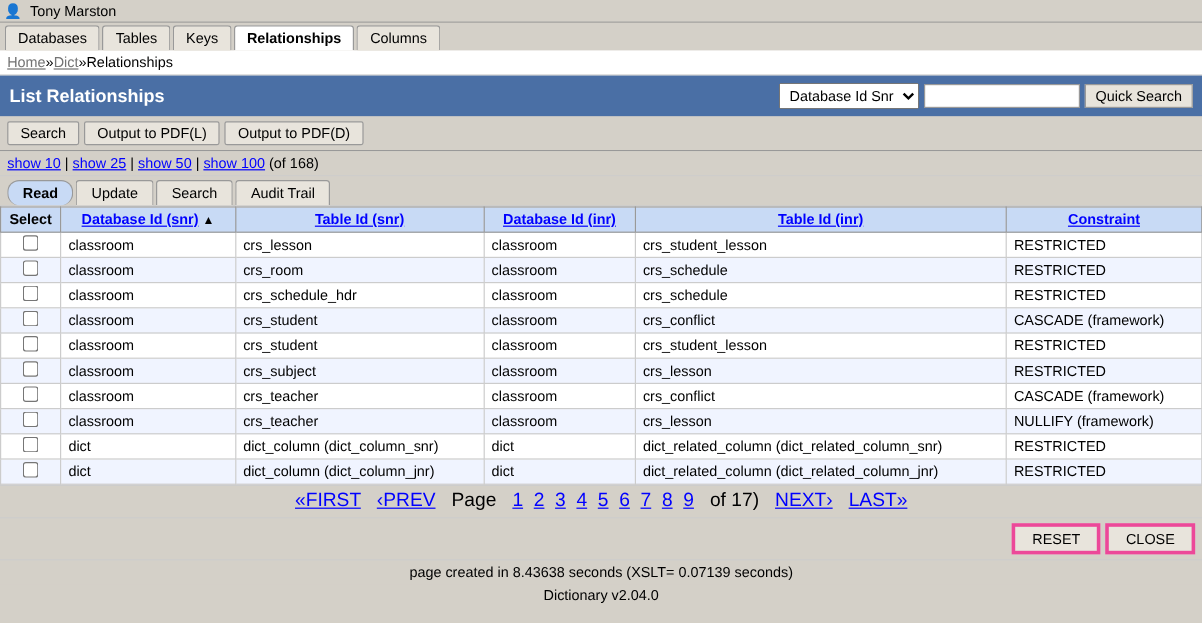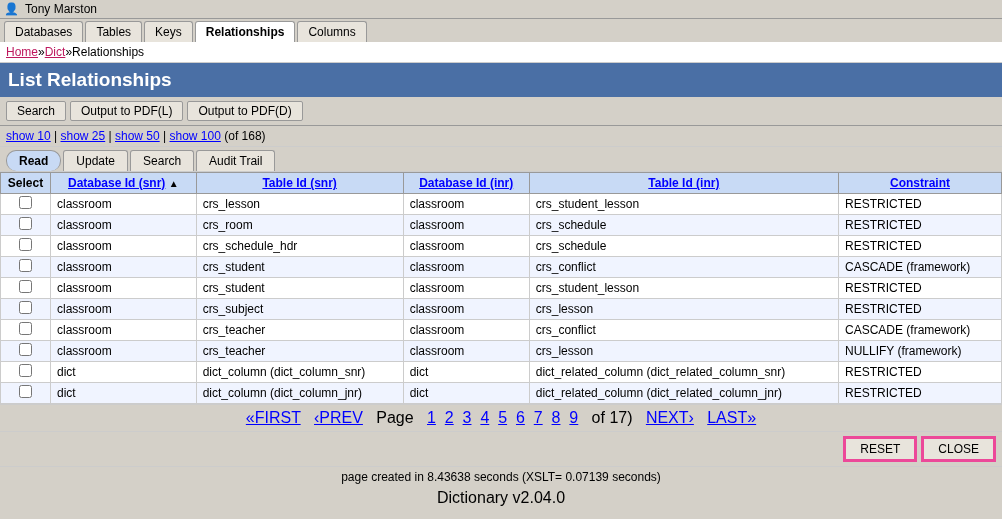--- a/index.html
+++ b/index.html
@@ -12,25 +12,25 @@
     #top-bar-right a, #top-bar-right span { color: #00f; text-decoration: underline; cursor: pointer; }
     #top-bar-right .sep { color: #000; text-decoration: none; }
 
     
     #nav-tabs { background: #d4d0c8; padding: 2px 4px 0; display: flex; gap: 2px; }
     .nav-tab { padding: 3px 10px; border: 1px solid #999; border-bottom: none; border-radius: 3px 3px 0 0; background: #e8e4dc; cursor: pointer; font-size: 12px; }
     .nav-tab.active { background: #fff; font-weight: bold; }
 
     
     #breadcrumb { background: #fff; padding: 3px 6px; font-size: 12px; border-bottom: 1px solid #ccc; }
-    #breadcrumb a { color: #be185d; text-decoration: underline; }
+    #breadcrumb a { color: #737373; text-decoration: underline; }
 
     
     #list-header { background: #4a6fa5; color: #fff; padding: 6px 8px; display: flex; align-items: center; justify-content: space-between; }
-    #list-header h2 { font-size: 19px; font-weight: bold; }
+    #list-header h2 { font-size: 15px; font-weight: bold; }
     #list-header-right { display: flex; align-items: center; gap: 4px; }
     #db-select { padding: 2px 4px; font-size: 12px; }
     #search-box { padding: 2px 4px; font-size: 12px; width: 130px; border: 1px solid #999; }
     #quick-search-btn { padding: 2px 8px; font-size: 12px; cursor: pointer; background: #e8e4dc; border: 1px solid #999; }
 
     
     #action-bar { background: #d4d0c8; padding: 4px 6px; display: flex; gap: 4px; align-items: center; border-bottom: 1px solid #999; }
     .action-btn { padding: 2px 10px; font-size: 12px; border: 1px solid #999; background: #e8e4dc; cursor: pointer; border-radius: 2px; }
 
     
@@ -58,21 +58,21 @@
     
     #pagination { text-align: center; padding: 4px; font-size: 16px; border-top: 1px solid #ccc; background: #d4d0c8; }
     #pagination a { color: #00f; text-decoration: underline; cursor: pointer; }
 
     
     #bottom-buttons { display: flex; justify-content: flex-end; padding: 4px 6px; background: #d4d0c8; gap: 4px; border-top: 1px solid #ccc; }
     .bottom-btn { padding: 3px 14px; font-size: 12px; border: 3px solid #ec4899; background: #e8e4dc; cursor: pointer; }
 
     
     #footer { text-align: center; font-size: 12px; padding: 3px; background: #d4d0c8; border-top: 1px solid #ccc; }
-    #footer2 { text-align: center; font-size: 16px; padding: 2px; background: #d4d0c8; }
+    #footer2 { text-align: center; font-size: 12px; padding: 2px; background: #d4d0c8; }
 
     .sort-arrow { font-size: 10px; }
     .locked-check { margin-left: 4px; }
   </style>
 </head>
 <body>
 
 <div id="top-bar">
   <div id="top-bar-left">
     <span>👤</span>
@@ -87,20 +87,27 @@
   <div class="nav-tab active">Relationships</div>
   <div class="nav-tab">Columns</div>
 </div>
 
 <div id="breadcrumb">
   <a>Home</a><span>»</span><a>Dict</a><span>»</span><span>Relationships</span>
 </div>
 
 <div id="list-header">
   <h2>List Relationships</h2>
+  <div id="list-header-right">
+    <select id="db-select">
+      <option>Database Id Snr</option>
+    </select>
+    <input id="search-box" type="text" placeholder="" style="">
+    <button id="quick-search-btn">Quick Search</button>
+  </div>
 </div>
 
 <div id="action-bar">
   <button class="action-btn">Search</button>
   <button class="action-btn">Output to PDF(L)</button>
   <button class="action-btn">Output to PDF(D)</button>
 </div>
 
 <div id="selections-bar">
   <div id="selections-right">

